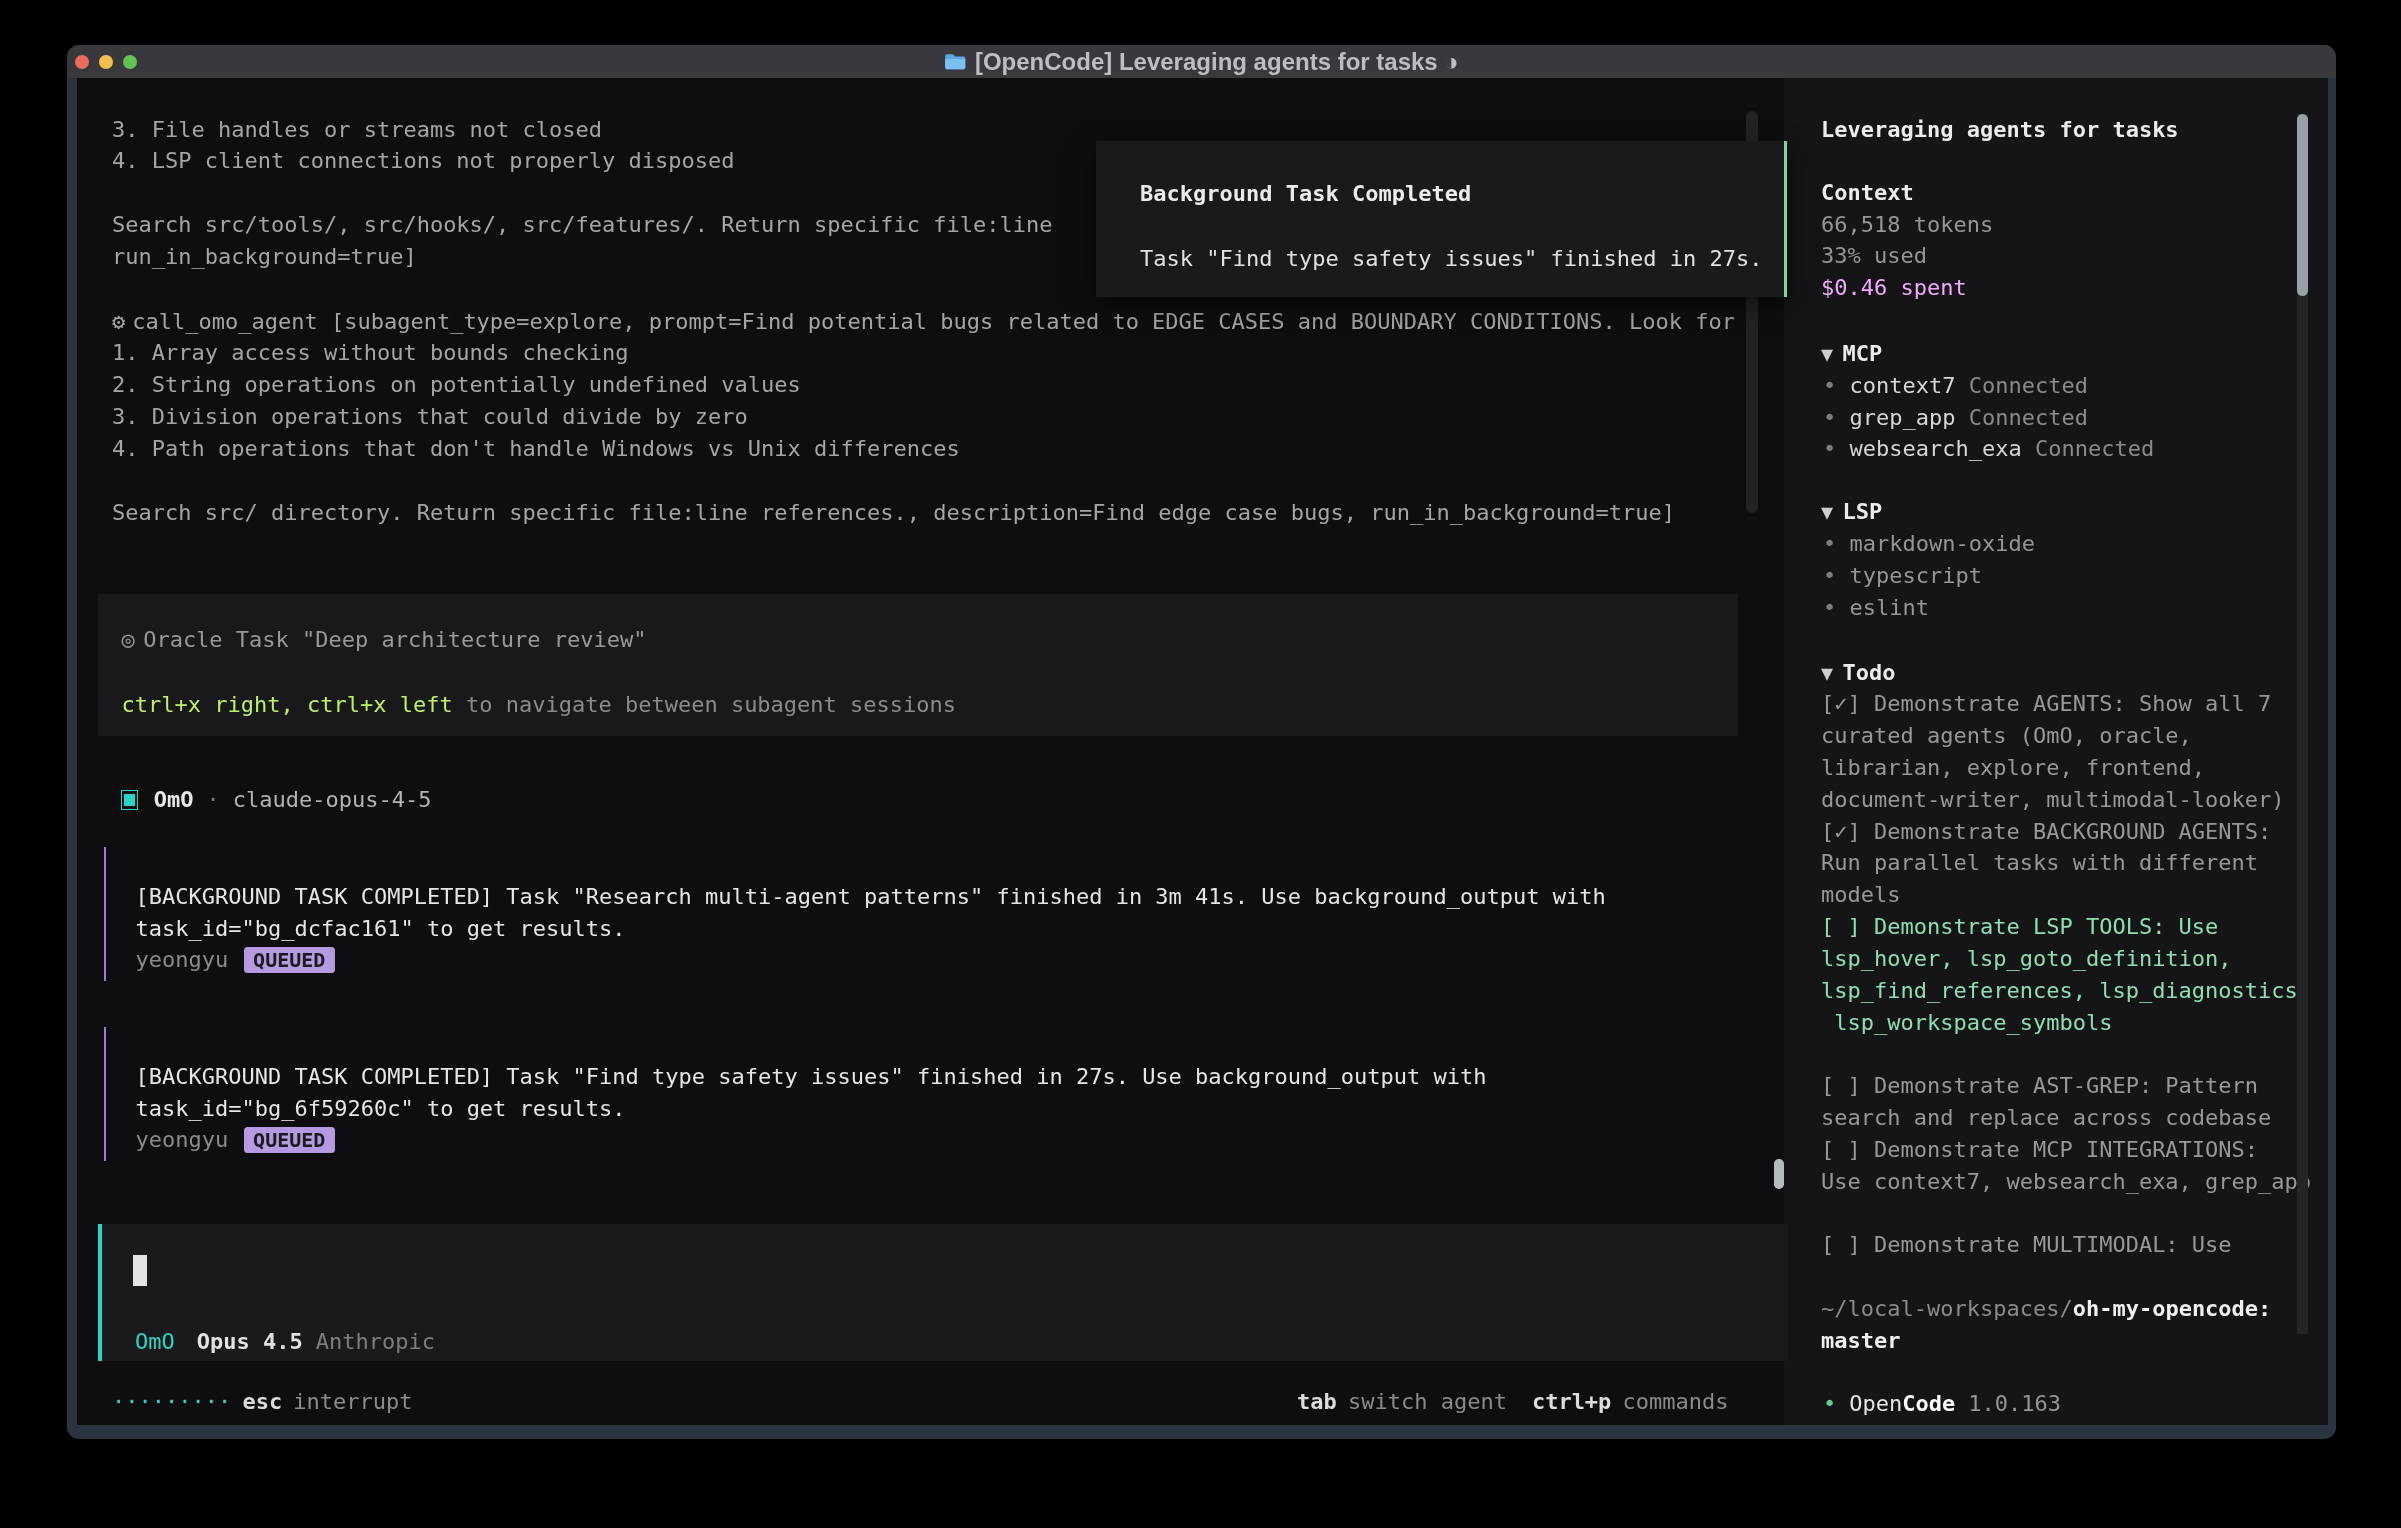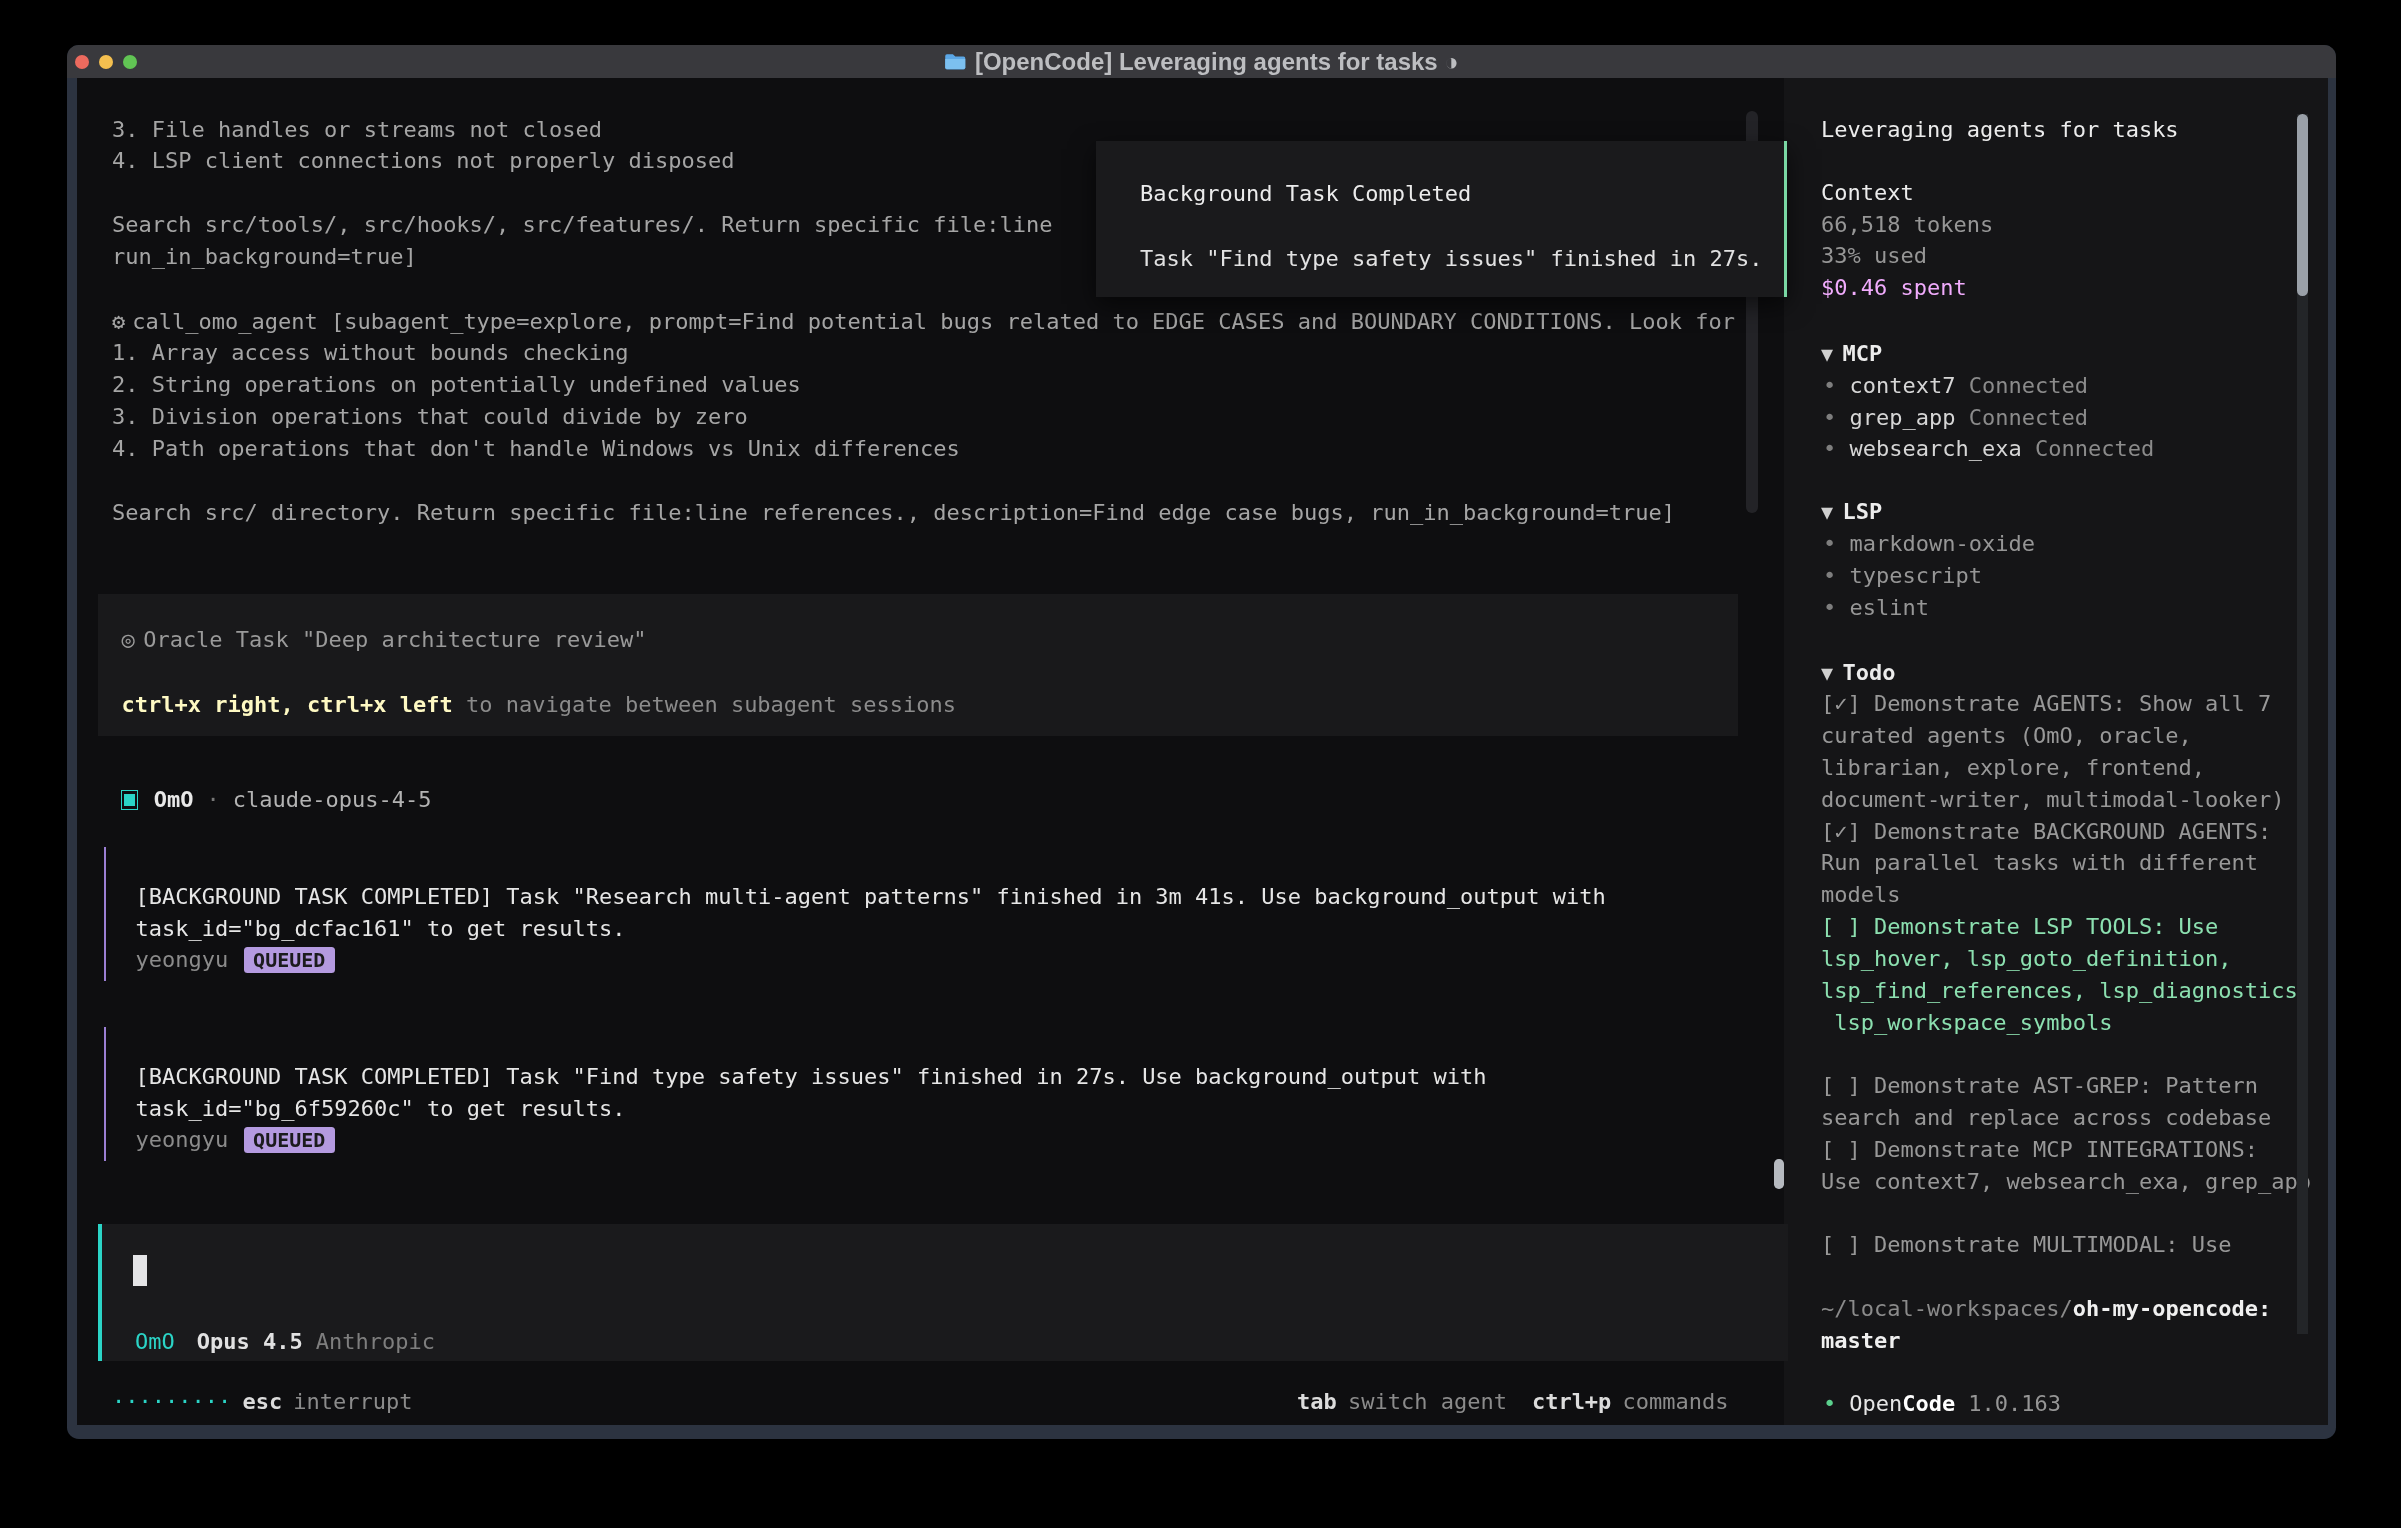--- a/index.html
+++ b/index.html
@@ -12,21 +12,21 @@
             border-radius:11.8px 11.8px 0 0;display:flex;align-items:center;justify-content:center;}
   .tl{position:absolute;top:9.5px;width:14px;height:14px;border-radius:50%;}
   .title-wrap{display:flex;align-items:center;gap:8.3px;}
   .title-text{font-family:"Liberation Sans",sans-serif;font-size:24px;font-weight:bold;color:#bdbec1;}
   .main{position:absolute;left:9.5px;top:33px;width:1708px;height:1347px;background:#0e0e10;}
   .sidebar{position:absolute;left:1717px;top:33px;width:544px;height:1347px;background:#151517;}
   .ln{position:absolute;white-space:pre;font-size:22px;line-height:32px;height:32px;}
   .g{color:#a5a5a5;}
   .w{color:#e6e6e6;}
   .dim{color:#8b8b8b;}
-  .bright{color:#ececec;font-weight:normal;}
+  .bright{color:#ececec;font-weight:bold;}
   .teal{color:#2bd4c6;}
   .grn{color:#8ce0b0;}
   .toast{position:absolute;left:1029px;top:96px;width:688px;height:156px;background:#1a1a1c;
          border-right:3px solid #7ad8a4;box-shadow:0 8.3px 23.6px rgba(0,0,0,.6);z-index:3;}
   .panel{position:absolute;left:31px;top:549px;width:1640px;height:142px;background:#19191b;}
   .msg{position:absolute;left:37px;width:1666px;height:134px;border-left:2.4px solid #9b7fd4;}
   .badge{display:inline-block;background:#b49ae0;color:#1b1b1d;font-weight:bold;font-size:20px;
          line-height:26px;padding:0 9.5px;border-radius:3.5px;margin-left:15.4px;}
   .inputbox{position:absolute;left:31px;top:1179px;width:1686px;height:137px;background:#1a1a1c;
             border-left:4.7px solid #2bd4c6;}
@@ -80,21 +80,21 @@
 
     <div class="ln g" style="left:45px;top:261px;"><span style="margin-right:7px;">⚙</span><span>call_omo_agent [subagent_type=explore, prompt=Find potential bugs related to EDGE CASES and BOUNDARY CONDITIONS. Look for</span></div>
     <div class="ln g" style="left:45px;top:292px;">1. Array access without bounds checking</div>
     <div class="ln g" style="left:45px;top:324px;">2. String operations on potentially undefined values</div>
     <div class="ln g" style="left:45px;top:356px;">3. Division operations that could divide by zero</div>
     <div class="ln g" style="left:45px;top:388px;">4. Path operations that don't handle Windows vs Unix differences</div>
     <div class="ln g" style="left:45px;top:452px;">Search src/ directory. Return specific file:line references., description=Find edge case bugs, run_in_background=true]</div>
 
     <div class="panel">
       <div class="ln" style="left:23.6px;top:29.5px;color:#9a9a9a;"><span style="margin-right:8.3px;">◎</span><span>Oracle Task "Deep architecture review"</span></div>
-      <div class="ln" style="left:23.6px;top:95px;"><span style="color:#fef9c3;font-weight:bold;">ctrl+x right, ctrl+x left</span><span class="dim"> to navigate between subagent sessions</span></div>
+      <div class="ln" style="left:23.6px;top:95px;"><span style="color:#bef264;font-weight:normal;">ctrl+x right, ctrl+x left</span><span class="dim"> to navigate between subagent sessions</span></div>
     </div>
 
     <div class="ln" style="left:54px;top:739px;display:flex;align-items:center;">
       <span class="agent-icon"><div></div></span>
       <span style="color:#e8e8e8;font-weight:bold;margin-left:15.4px;">OmO</span>
       <span style="color:#777;margin-left:13px;">·</span>
       <span style="color:#b3b3b3;margin-left:13px;">claude-opus-4-5</span>
     </div>
 
     <div class="msg" style="top:802px;">

